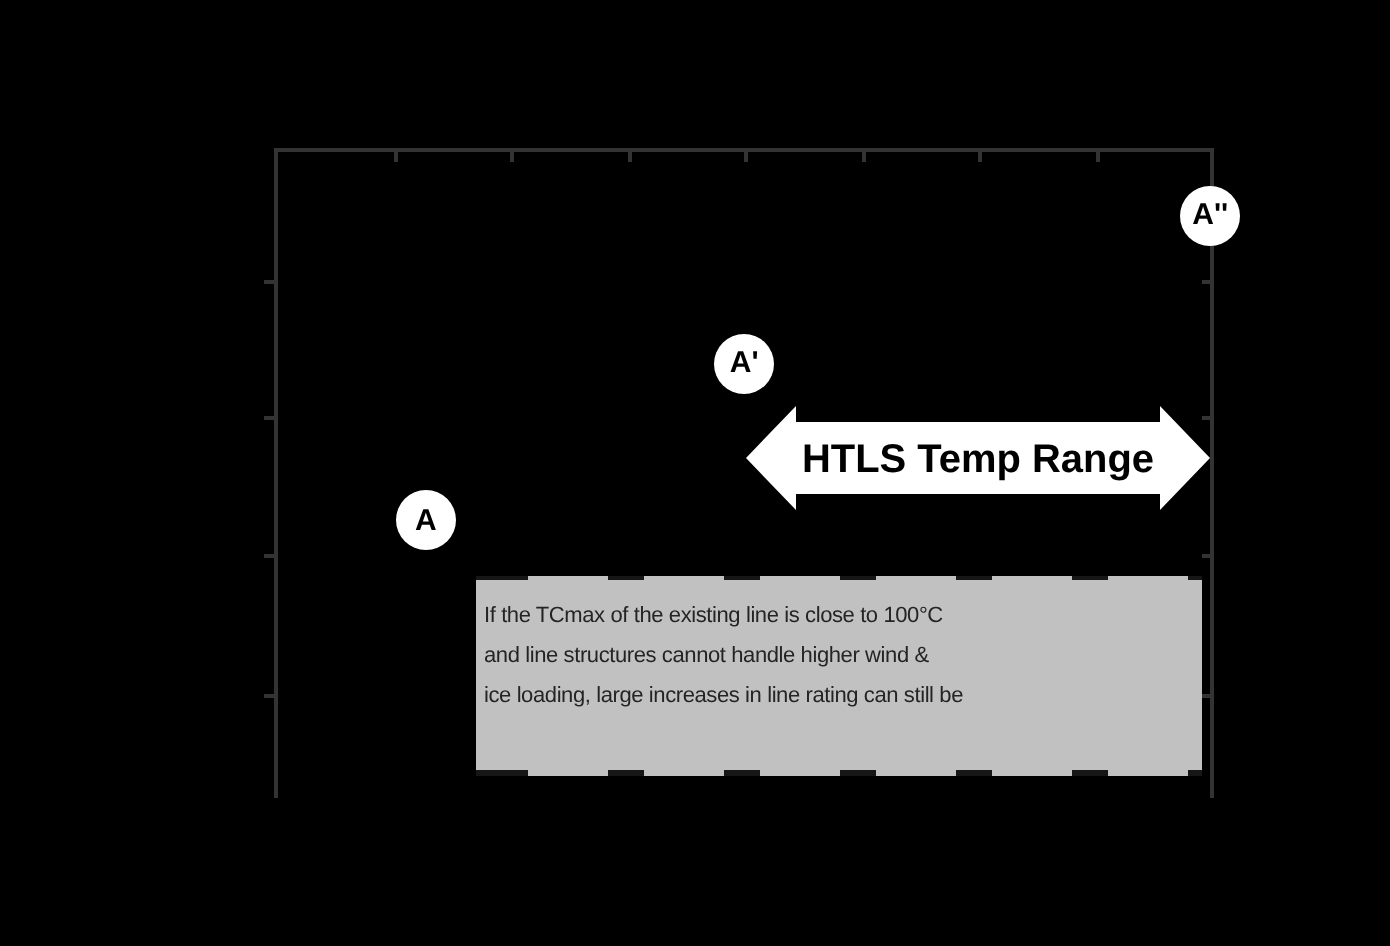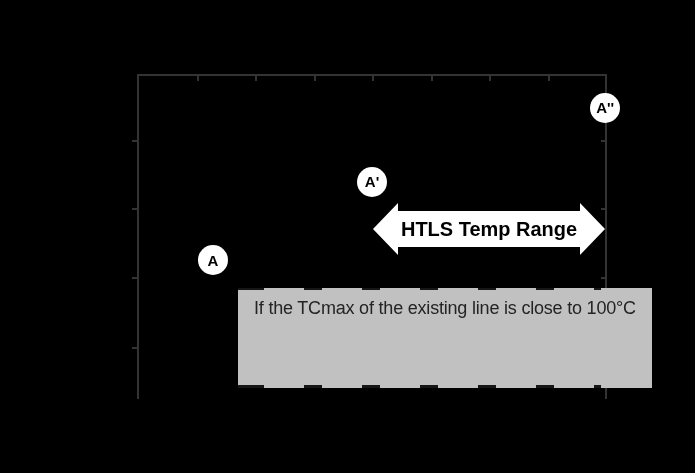--- a/index.html
+++ b/index.html
@@ -23,24 +23,24 @@
     background:var(--marker-fill,#fff);color:var(--marker-text,#000);
     display:flex;align-items:center;justify-content:center;
     font-weight:bold;font-size:15px;line-height:1;
   }
   .arrow-svg{position:absolute;left:0;top:0;}
   .arrow-label{
     font-family:"Liberation Sans",sans-serif;
     font-weight:bold;font-size:20px;fill:var(--arrow-text,#000);
   }
   .caption{
-    position:absolute;left:238px;top:288px;width:414px;height:100px;
-    box-sizing:border-box;padding:10px 6px 0 16px;overflow:hidden;
+    position:absolute;left:238px;top:288px;width:363px;height:100px;
+    box-sizing:border-box;padding:10px 6px 0 4px;overflow:hidden;
     background:var(--caption-bg,#c1c1c1);color:var(--caption-text,#242424);
-    font-size:18px;line-height:20px;letter-spacing:-0.2px;
+    font-size:11px;line-height:20px;letter-spacing:-0.2px;
   }
   .caption-line{white-space:nowrap;}
   .dash{
     position:absolute;left:0;width:363px;height:3px;
     background:repeating-linear-gradient(90deg,var(--grid-dash,#161616) 0 18px,transparent 18px 58px);
     background-position-x:8px;
   }
   .dash-top{top:-1px;}
   .dash-bottom{bottom:0;}
 </style>
@@ -71,16 +71,18 @@
     </div>
 
   <svg class="arrow-svg" width="695" height="473" viewBox="0 0 695 473">
     <polygon style="fill:var(--arrow-fill,#fff)" points="373,229 398,203 398,211 580,211 580,203 605,229 580,255 580,247 398,247 398,255"></polygon>
     <text class="arrow-label" x="489" y="236" text-anchor="middle" textLength="176" lengthAdjust="spacingAndGlyphs">HTLS Temp Range</text>
   </svg>
 
   <div class="caption">
     <div class="dash dash-top"></div>
     <div class="caption-line">If the TCmax of the existing line is close to 100°C</div>
+    <div class="caption-line">and line structures cannot handle higher wind &amp;</div>
+    <div class="caption-line">ice loading, large increases in line rating can still be</div>
     <div class="dash dash-bottom"></div>
   </div>
 
 </div>
 
 </body></html>

